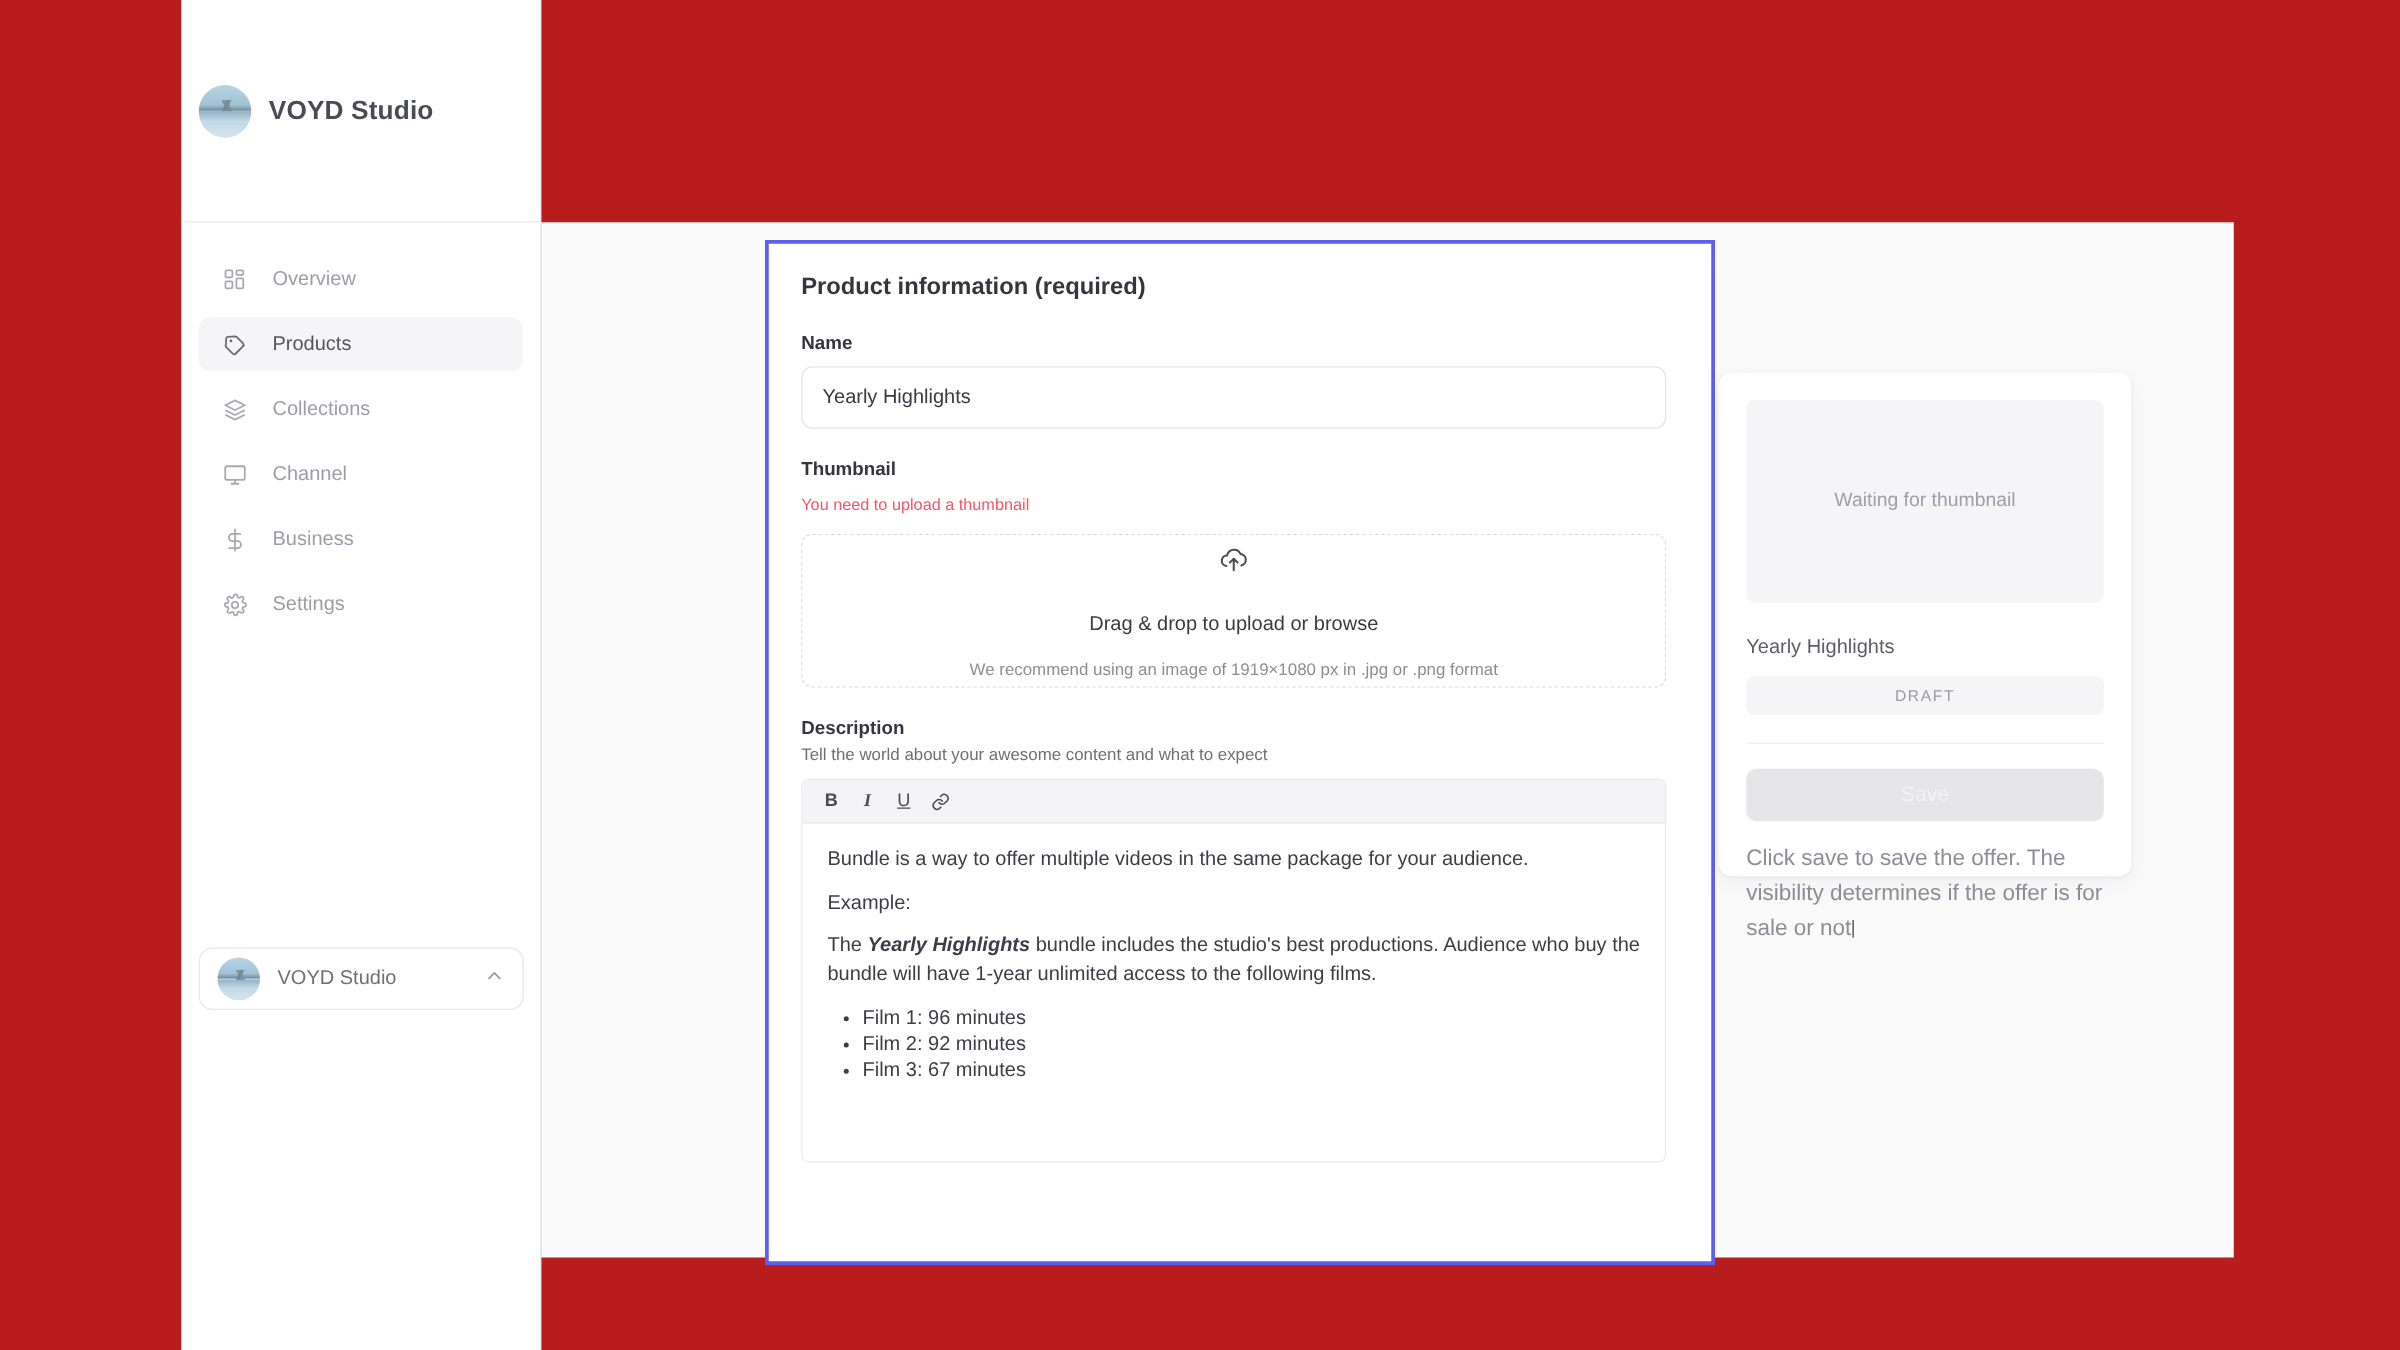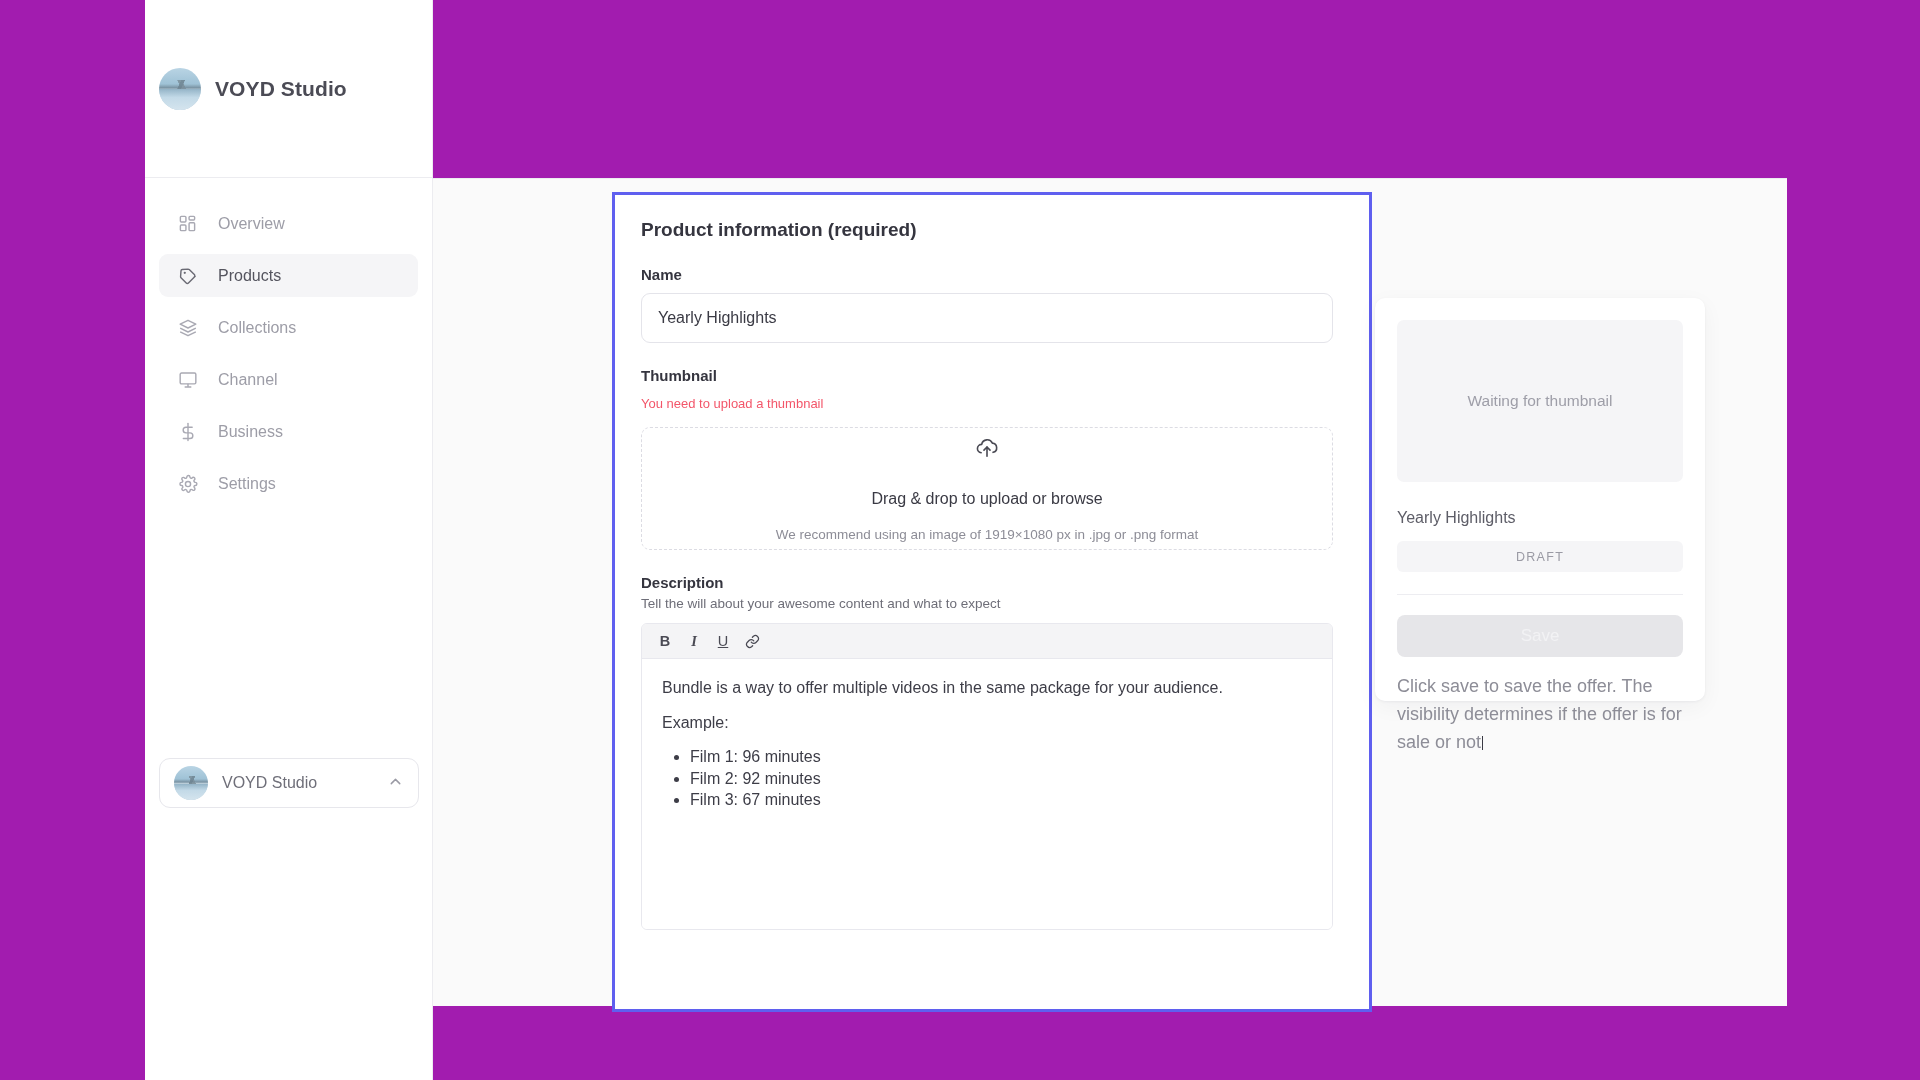--- a/index.html
+++ b/index.html
@@ -3,21 +3,21 @@
 <meta charset="utf-8">
 <style>
   * { box-sizing: border-box; margin: 0; padding: 0; }
   html, body {
     width: 1920px; height: 1080px;
     background: #ffffff;
     font-family: "Liberation Sans", sans-serif;
     overflow: hidden;
   }
 
-  #app { position: relative; width: 1920px; height: 1080px; background:#a21caf; }
+  #app { position: relative; width: 1920px; height: 1080px; background:#b91c1c; }
 
   
   #sidebar {
     position: absolute; left: 145px; top: 0; width: 288px; height: 1080px;
     background: #ffffff; border-right: 1px solid #ececf0;
   }
   #brand {
     display: flex; align-items: center; gap: 14px;
     height: 178px; padding: 0 14px 0 14px;
     border-bottom: 1px solid #ececf0;
@@ -267,37 +267,38 @@
             <path d="M6.6 16.4a3.9 3.9 0 0 1 .5-7.77 5.2 5.2 0 0 1 9.86-1.1A4.3 4.3 0 0 1 17.6 16"></path>
             <path d="M12 19.6V11.2"></path>
             <path d="M9.2 13.9 12 11.1l2.8 2.8"></path>
           </svg>
         </span>
         <div class="dz-title">Drag &amp; drop to upload or browse</div>
         <div class="dz-sub">We recommend using an image of 1919×1080 px in .jpg or .png format</div>
       </div>
 
       <div class="field-label" style="margin-top:24px; margin-bottom:5px;">Description</div>
-      <div class="help-text">Tell the will about your awesome content and what to expect</div>
+      <div class="help-text">Tell the world about your awesome content and what to expect</div>
 
       <div class="editor">
         <div class="editor-toolbar">
           <div class="tb-btn b">B</div>
           <div class="tb-btn i">I</div>
           <div class="tb-btn u">U</div>
           <div class="tb-btn">
             <svg width="15" height="15" viewBox="0 0 24 24" fill="none" stroke="#4a4a54" stroke-width="2" stroke-linecap="round" stroke-linejoin="round">
               <path d="M10 13a5 5 0 0 0 7.5.5l3-3a5 5 0 0 0-7-7l-1.7 1.7"></path>
               <path d="M14 11a5 5 0 0 0-7.5-.5l-3 3a5 5 0 0 0 7 7l1.7-1.7"></path>
             </svg>
           </div>
         </div>
         <div class="editor-body">
           <p>Bundle is a way to offer multiple videos in the same package for your audience.</p>
           <p>Example:</p>
+          <p><span>The </span><span class="bi">Yearly Highlights</span><span> bundle includes the studio's best productions. Audience who buy the bundle will have 1-year unlimited access to the following films.</span></p>
           <ul>
             <li>Film 1: 96 minutes</li>
             <li>Film 2: 92 minutes</li>
             <li>Film 3: 67 minutes</li>
           </ul>
         </div>
       </div>
 
     </div>
   </section>

